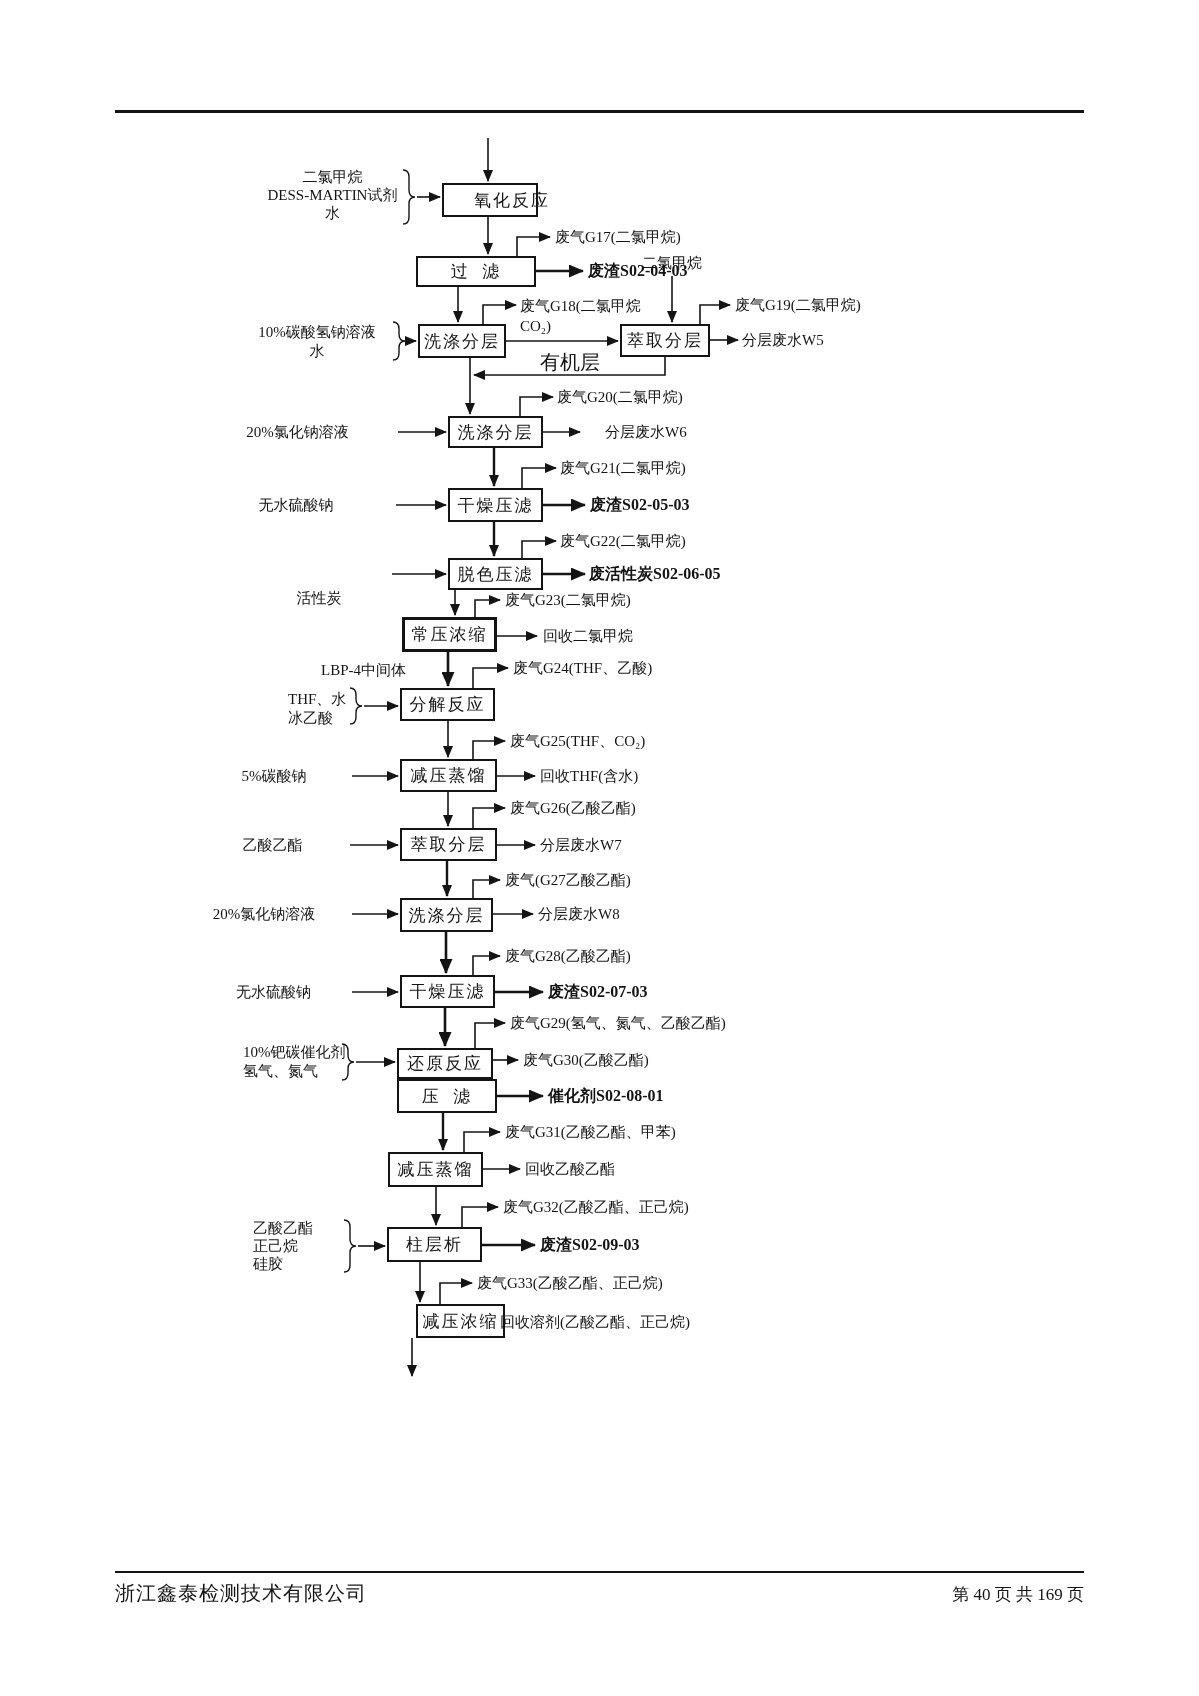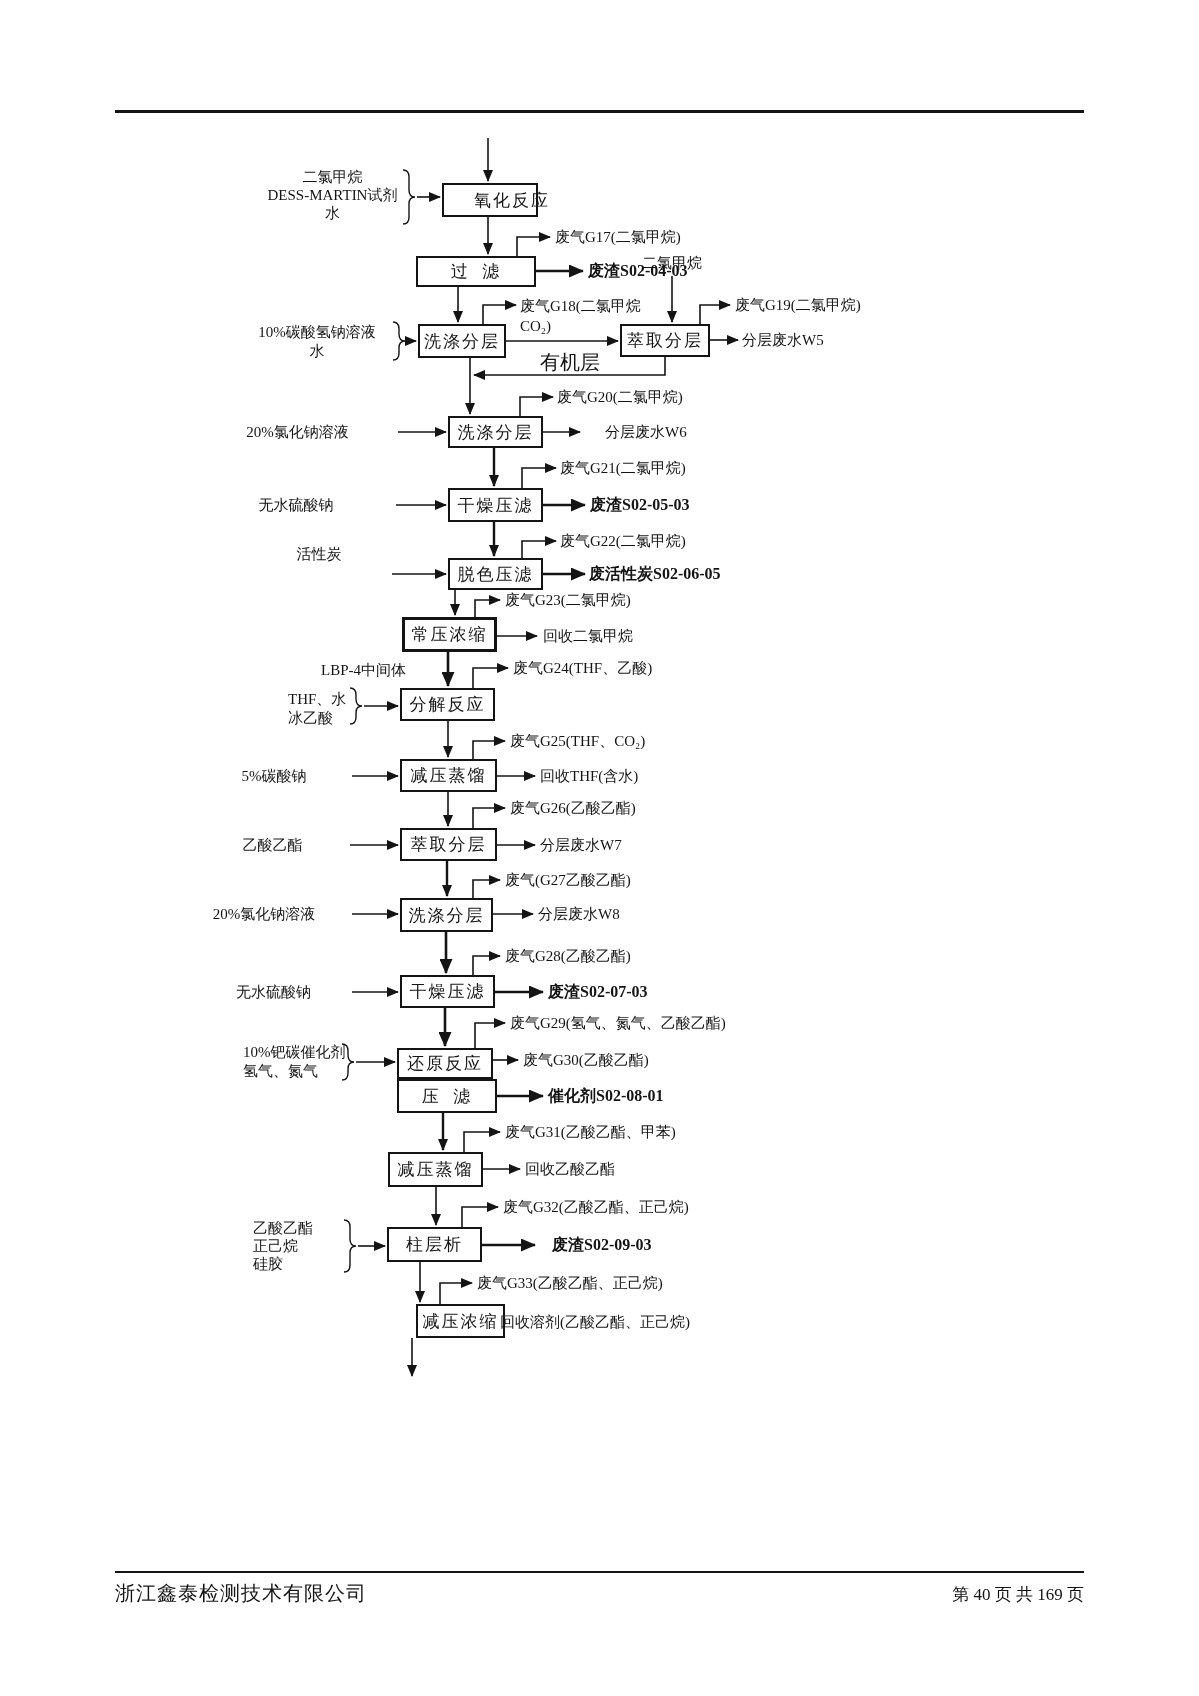--- a/index.html
+++ b/index.html
@@ -187,21 +187,21 @@
     <div>DESS-MARTIN试剂</div>
     <div>水</div>
   </div>
   <div class="lbl ml tc" style="left:244px;top:323px;width:146px;">
     <div>10%碳酸氢钠溶液</div>
     <div>水</div>
   </div>
   <div class="lbl tc" style="left:632px;top:253px;width:80px;">二氯甲烷</div>
   <div class="lbl tr" style="left:200px;top:422px;width:195px;">20%氯化钠溶液</div>
   <div class="lbl tr" style="left:200px;top:495px;width:192px;">无水硫酸钠</div>
-  <div class="lbl tr" style="left:250px;top:544px;width:138px;font-family:Liberation Serif, serif;">活性炭</div>
+  <div class="lbl tr" style="left:250px;top:588px;width:138px;font-family:Liberation Serif, serif;">活性炭</div>
   <div class="lbl ml" style="left:288px;top:690px;">
     <div>THF、水</div>
     <div>冰乙酸</div>
   </div>
   <div class="lbl tr" style="left:200px;top:766px;width:148px;">5%碳酸钠</div>
   <div class="lbl tr" style="left:200px;top:835px;width:145px;">乙酸乙酯</div>
   <div class="lbl tr" style="left:180px;top:904px;width:168px;">20%氯化钠溶液</div>
   <div class="lbl tr" style="left:200px;top:982px;width:147px;">无水硫酸钠</div>
   <div class="lbl ml" style="left:243px;top:1043px;">
     <div>10%钯碳催化剂</div>
@@ -239,21 +239,21 @@
   <div class="lbl" style="left:585px;top:422px;margin-left:20px;">分层废水W6</div>
   <div class="lbl b" style="left:590px;top:495px;">废渣S02-05-03</div>
   <div class="lbl b" style="left:589px;top:564px;">废活性炭S02-06-05</div>
   <div class="lbl" style="left:543px;top:626px;">回收二氯甲烷</div>
   <div class="lbl" style="left:540px;top:766px;">回收THF(含水)</div>
   <div class="lbl" style="left:540px;top:835px;">分层废水W7</div>
   <div class="lbl" style="left:538px;top:904px;">分层废水W8</div>
   <div class="lbl b" style="left:548px;top:982px;">废渣S02-07-03</div>
   <div class="lbl b" style="left:548px;top:1086px;">催化剂S02-08-01</div>
   <div class="lbl" style="left:525px;top:1159px;">回收乙酸乙酯</div>
-  <div class="lbl b" style="left:552px;top:1235px;">废渣S02-09-03</div>
+  <div class="lbl b" style="left:540px;top:1235px;">废渣S02-09-03</div>
   <div class="lbl" style="left:500px;top:1312px;">回收溶剂(乙酸乙酯、正己烷)</div>
 
   <div class="lbl tc" style="left:527px;top:352px;width:86px;font-size:20px;">有机层</div>
   <div class="lbl tr" style="left:290px;top:660px;width:147px;">LBP-4中间体</div>
 
   <div class="rule" style="left:115px;top:1571px;width:969px;height:2px;"></div>
   <div class="footer-company">浙江鑫泰检测技术有限公司</div>
   <div class="footer-page">第 40 页 共 169 页</div>
 
 </div>

